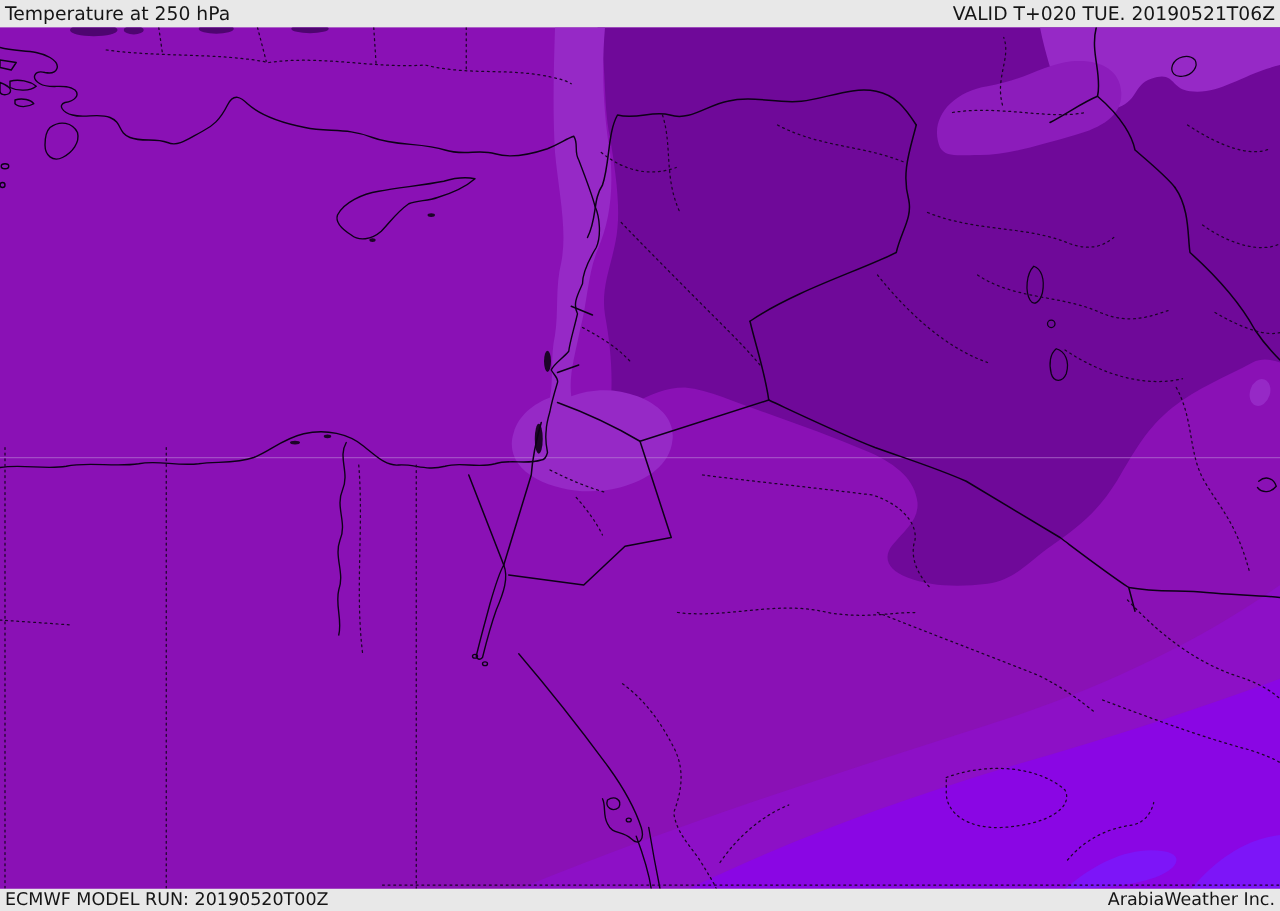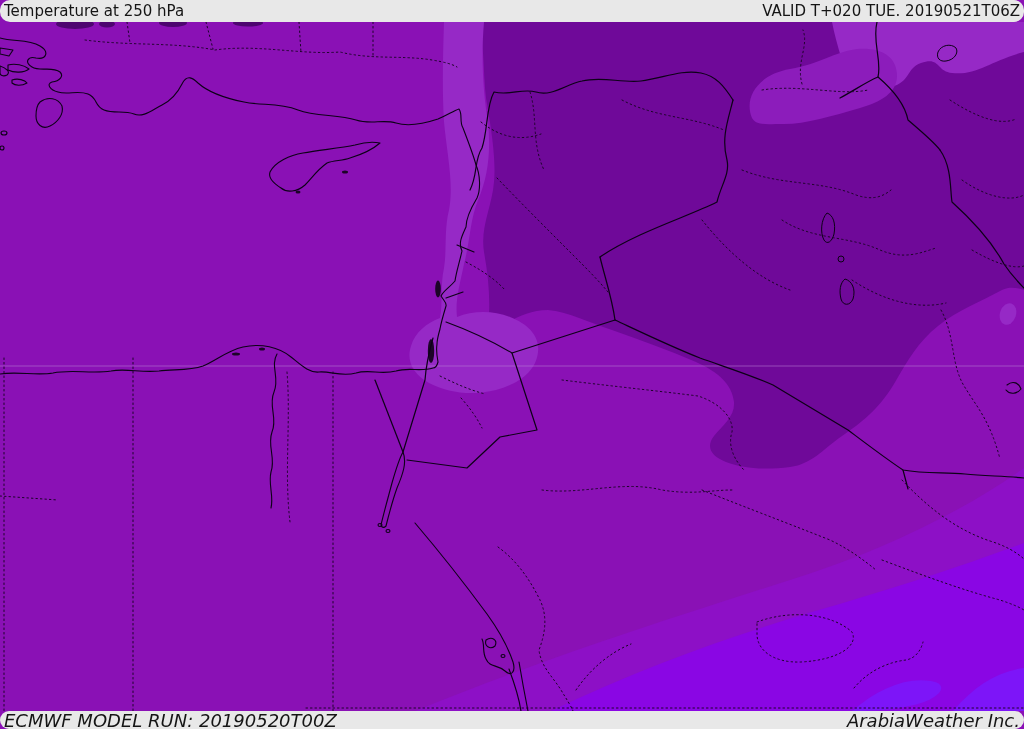--- a/index.html
+++ b/index.html
@@ -1,19 +1,19 @@
 <!DOCTYPE html>
 <html><head>
 <meta charset="utf-8">
 <style>
   html,body{margin:0;padding:0;background:#cfcfcf;}
   #app{width:1024px;height:729px;position:relative;font-family:"DejaVu Sans","Liberation Sans",sans-serif;overflow:hidden;background:#8A11B5;}
-  .bar{position:absolute;left:0;width:1024px;background:#e8e8e8;display:flex;justify-content:space-between;align-items:center;box-sizing:border-box;padding:0 4px;color:#151515;border-radius:10px;}
+  .bar{position:absolute;left:0;width:1024px;background:#e8e8e8;display:flex;justify-content:space-between;align-items:center;box-sizing:border-box;padding:0 4px;color:#151515;}
   #topbar{top:0;height:22px;font-size:15px;}
-  #bottombar{top:711px;height:18px;font-size:18px;font-style:italic;}
+  #bottombar{top:711px;height:18px;font-size:14px;}
   .bar span{white-space:nowrap;}
   #map{position:absolute;top:22px;left:0;width:1024px;height:689px;}
   svg{display:block;}
   .coast{fill:none;stroke:#0d0117;stroke-width:1.1;stroke-linejoin:round;stroke-linecap:round;}
   .border{fill:none;stroke:#0d0117;stroke-width:1.2;stroke-linejoin:round;stroke-linecap:round;}
   .dotted{fill:none;stroke:#1c0428;stroke-width:1;stroke-dasharray:1.5 3;stroke-linecap:round;}
   .lakeline{fill:none;stroke:#0d0117;stroke-width:1;}
   .grid{stroke:#b87fd4;stroke-width:1;opacity:.55;}
 </style>
 </head>

